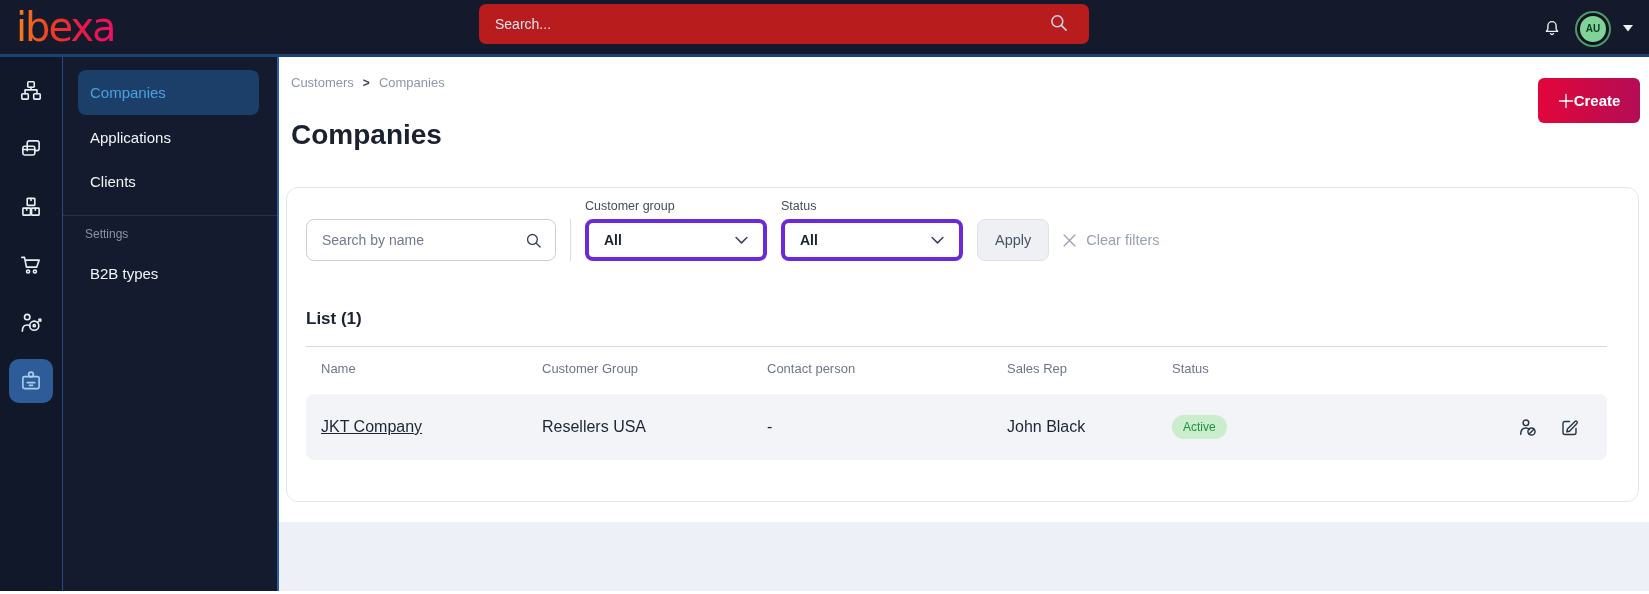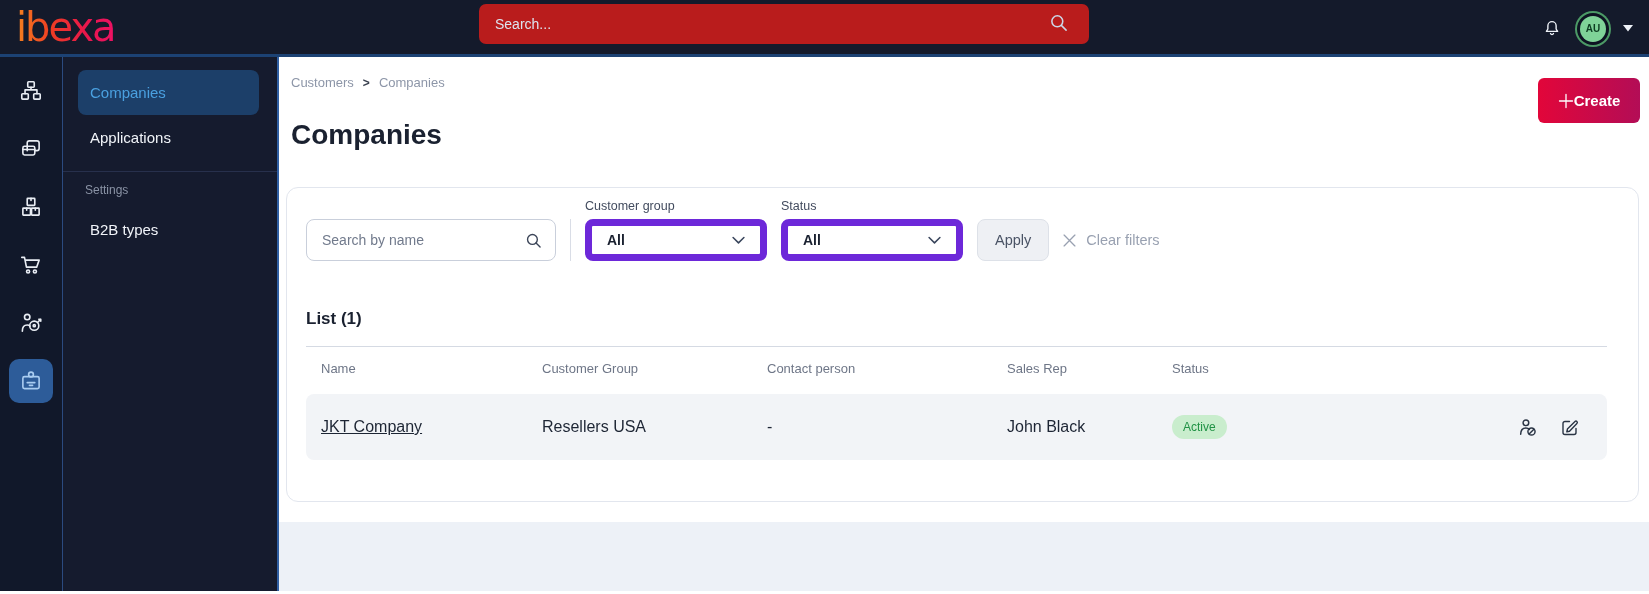--- a/index.html
+++ b/index.html
@@ -102,21 +102,21 @@
     width:250px; height:42px; border:1px solid #c9cfdb; border-radius:8px;
     font-size:14px; color:#1a2130; padding:0 40px 0 15px; outline:none;
     font-family:"Liberation Sans", sans-serif;
   }
   .search-input::placeholder { color:#717a8c; opacity:1; }
   .search-input-icon { position:absolute; right:14px; top:13px; color:#3c4558; }
   .vdiv { width:1px; height:42px; background:#d9dde6; }
   .fgroup { display:flex; flex-direction:column; }
   .flabel { font-size:12.5px; color:#424b5e; margin-bottom:6px; }
   .fselect {
-    width:182px; height:42px; border:7px solid #6d28d9; border-radius:8px;
+    width:182px; height:42px; border:4px solid #6d28d9; border-radius:8px;
     display:flex; align-items:center; justify-content:space-between;
     padding:0 15px; font-size:14px; font-weight:700; color:#1a2130;
     background:#fff; cursor:pointer;
   }
   .fselect .chev { color:#39455c; }
   .apply-btn {
     height:42px; padding:0 17px; background:#eef0f4; border:1px solid #dde1e8;
     border-radius:8px; font-size:14.5px; color:#4a5365; cursor:pointer;
     font-family:"Liberation Sans", sans-serif;
   }
@@ -230,20 +230,23 @@
       </svg>
     </div>
   </div>
 
   <div class="nav-panel">
     <div class="nav-pill">
       <span>Companies</span>
     </div>
     <div class="nav-item">
       <span>Applications</span>
+    </div>
+    <div class="nav-item">
+      <span>Clients</span>
     </div>
     <div class="nav-divider"></div>
     <div class="nav-section">
       <span>Settings</span>
     </div>
     <div class="nav-item" style="height:42px;">
       <span>B2B types</span>
     </div>
   </div>
 

